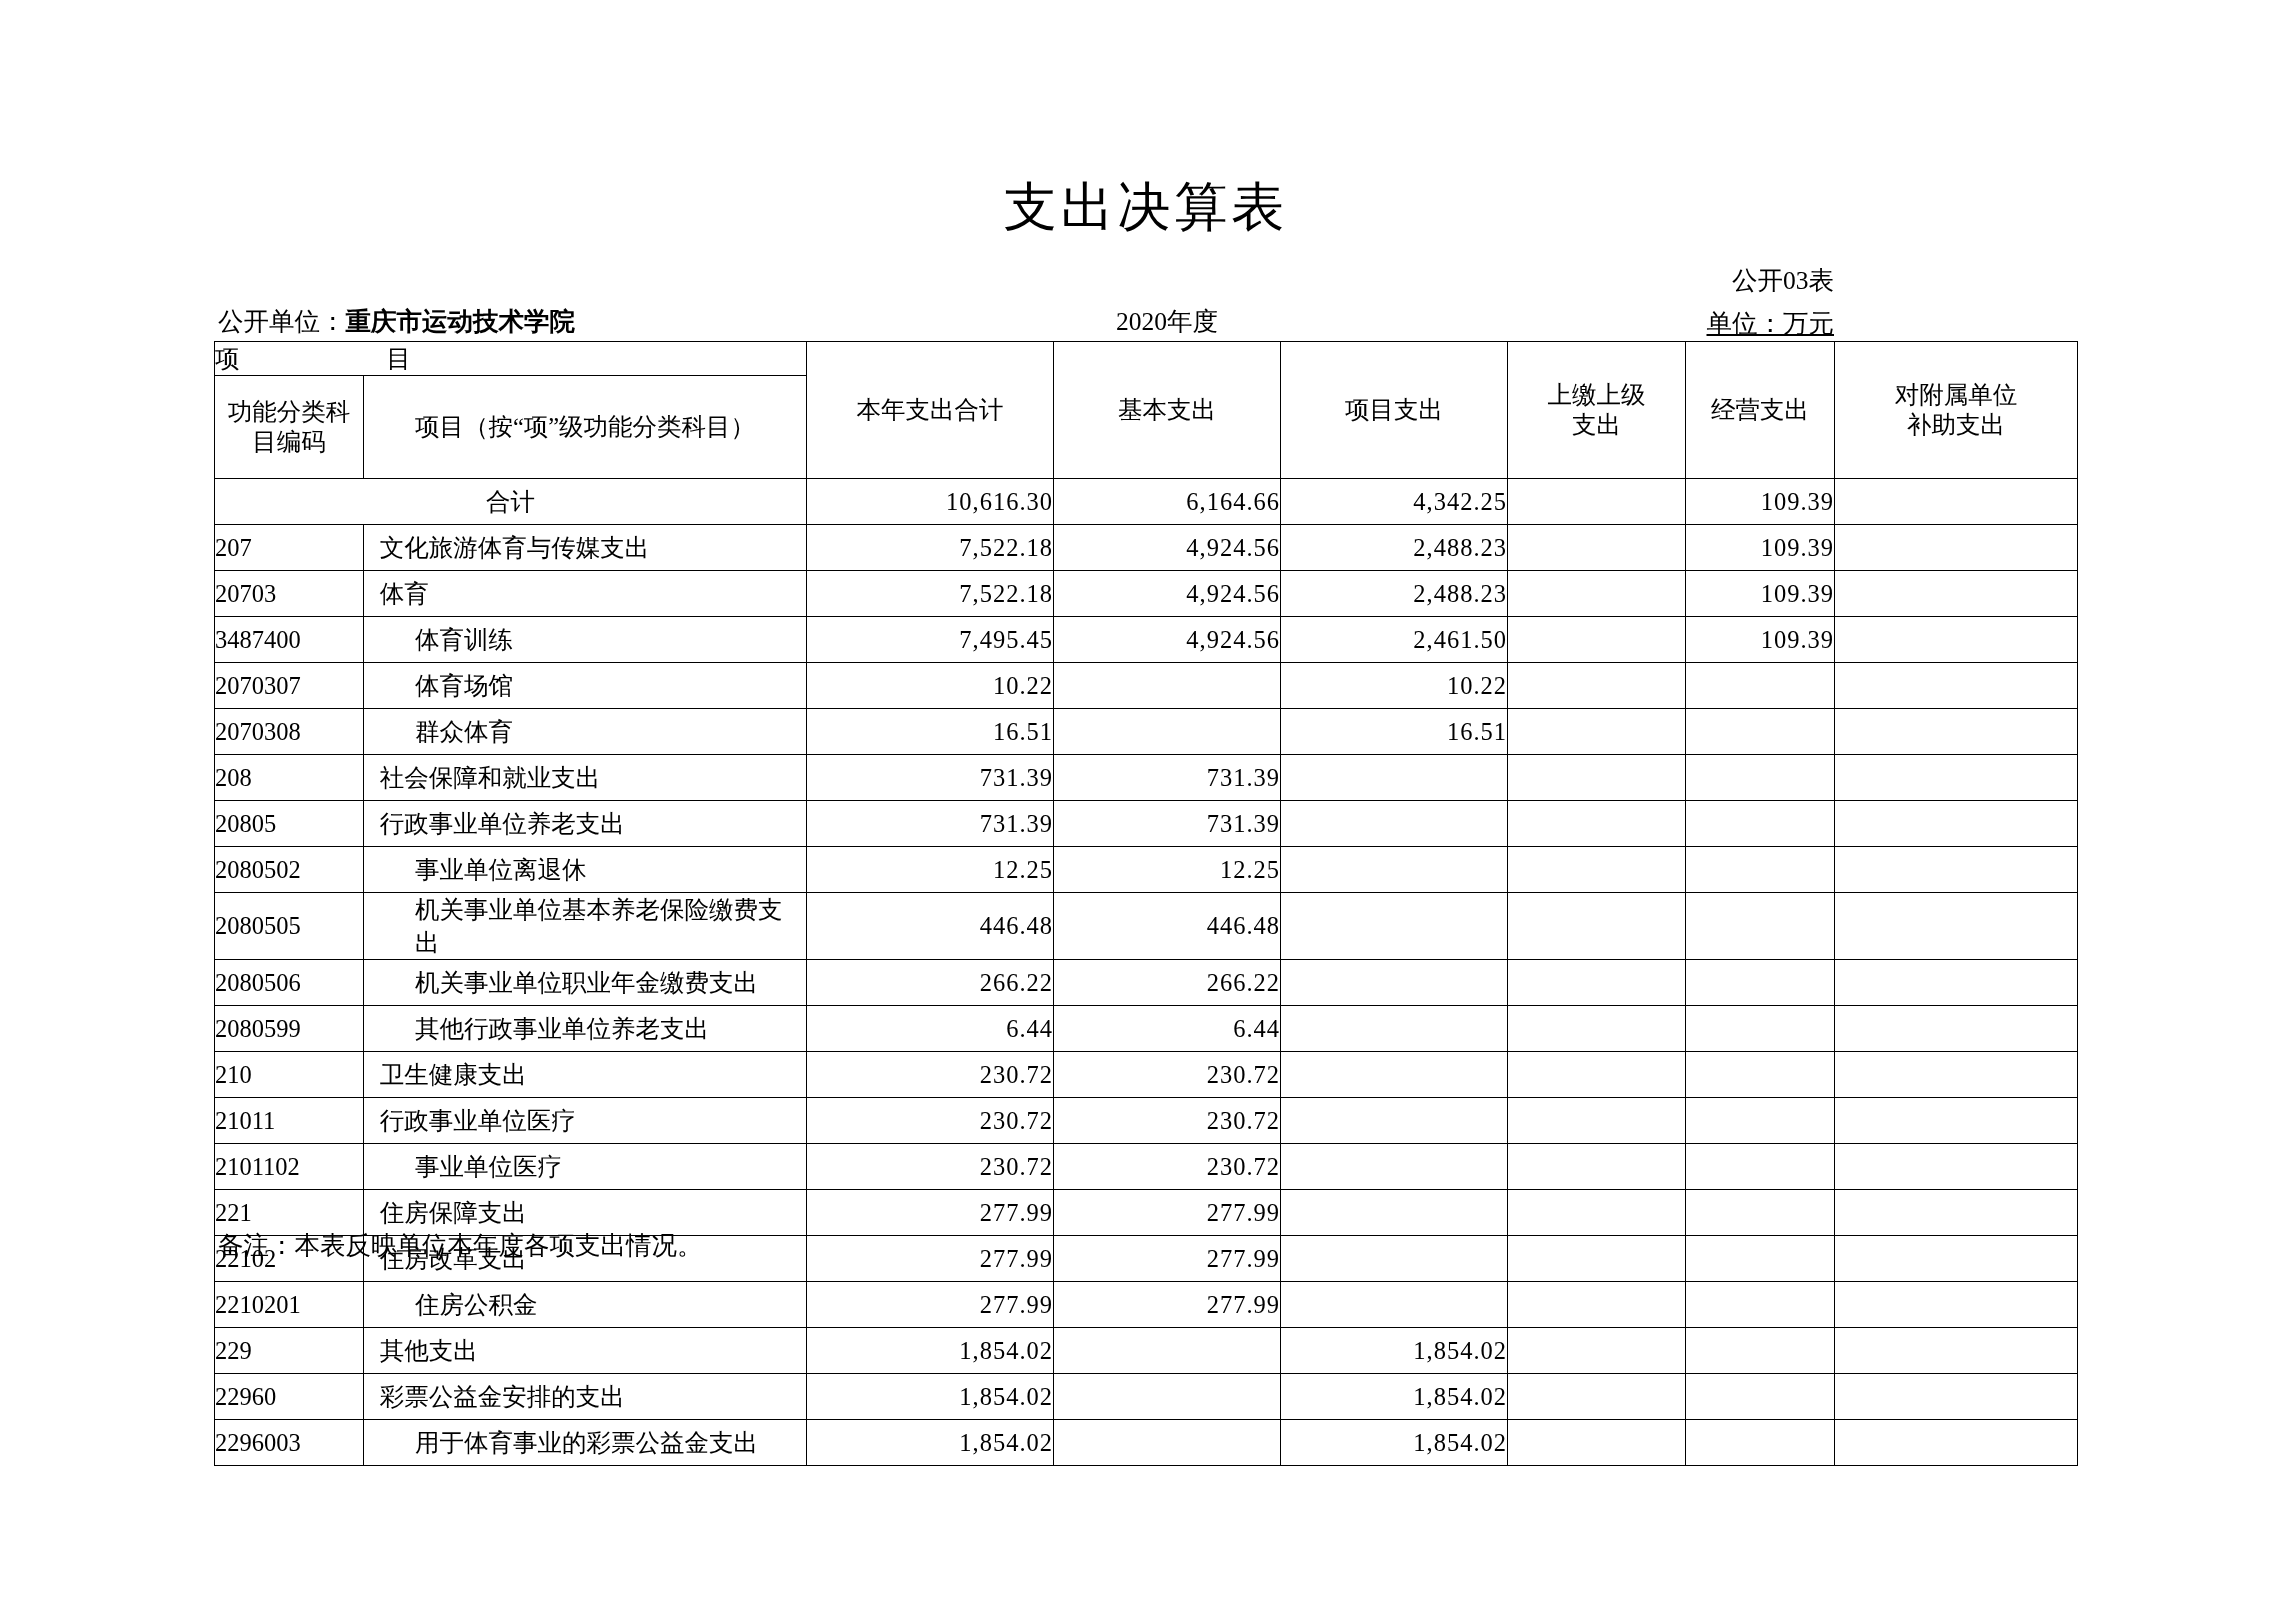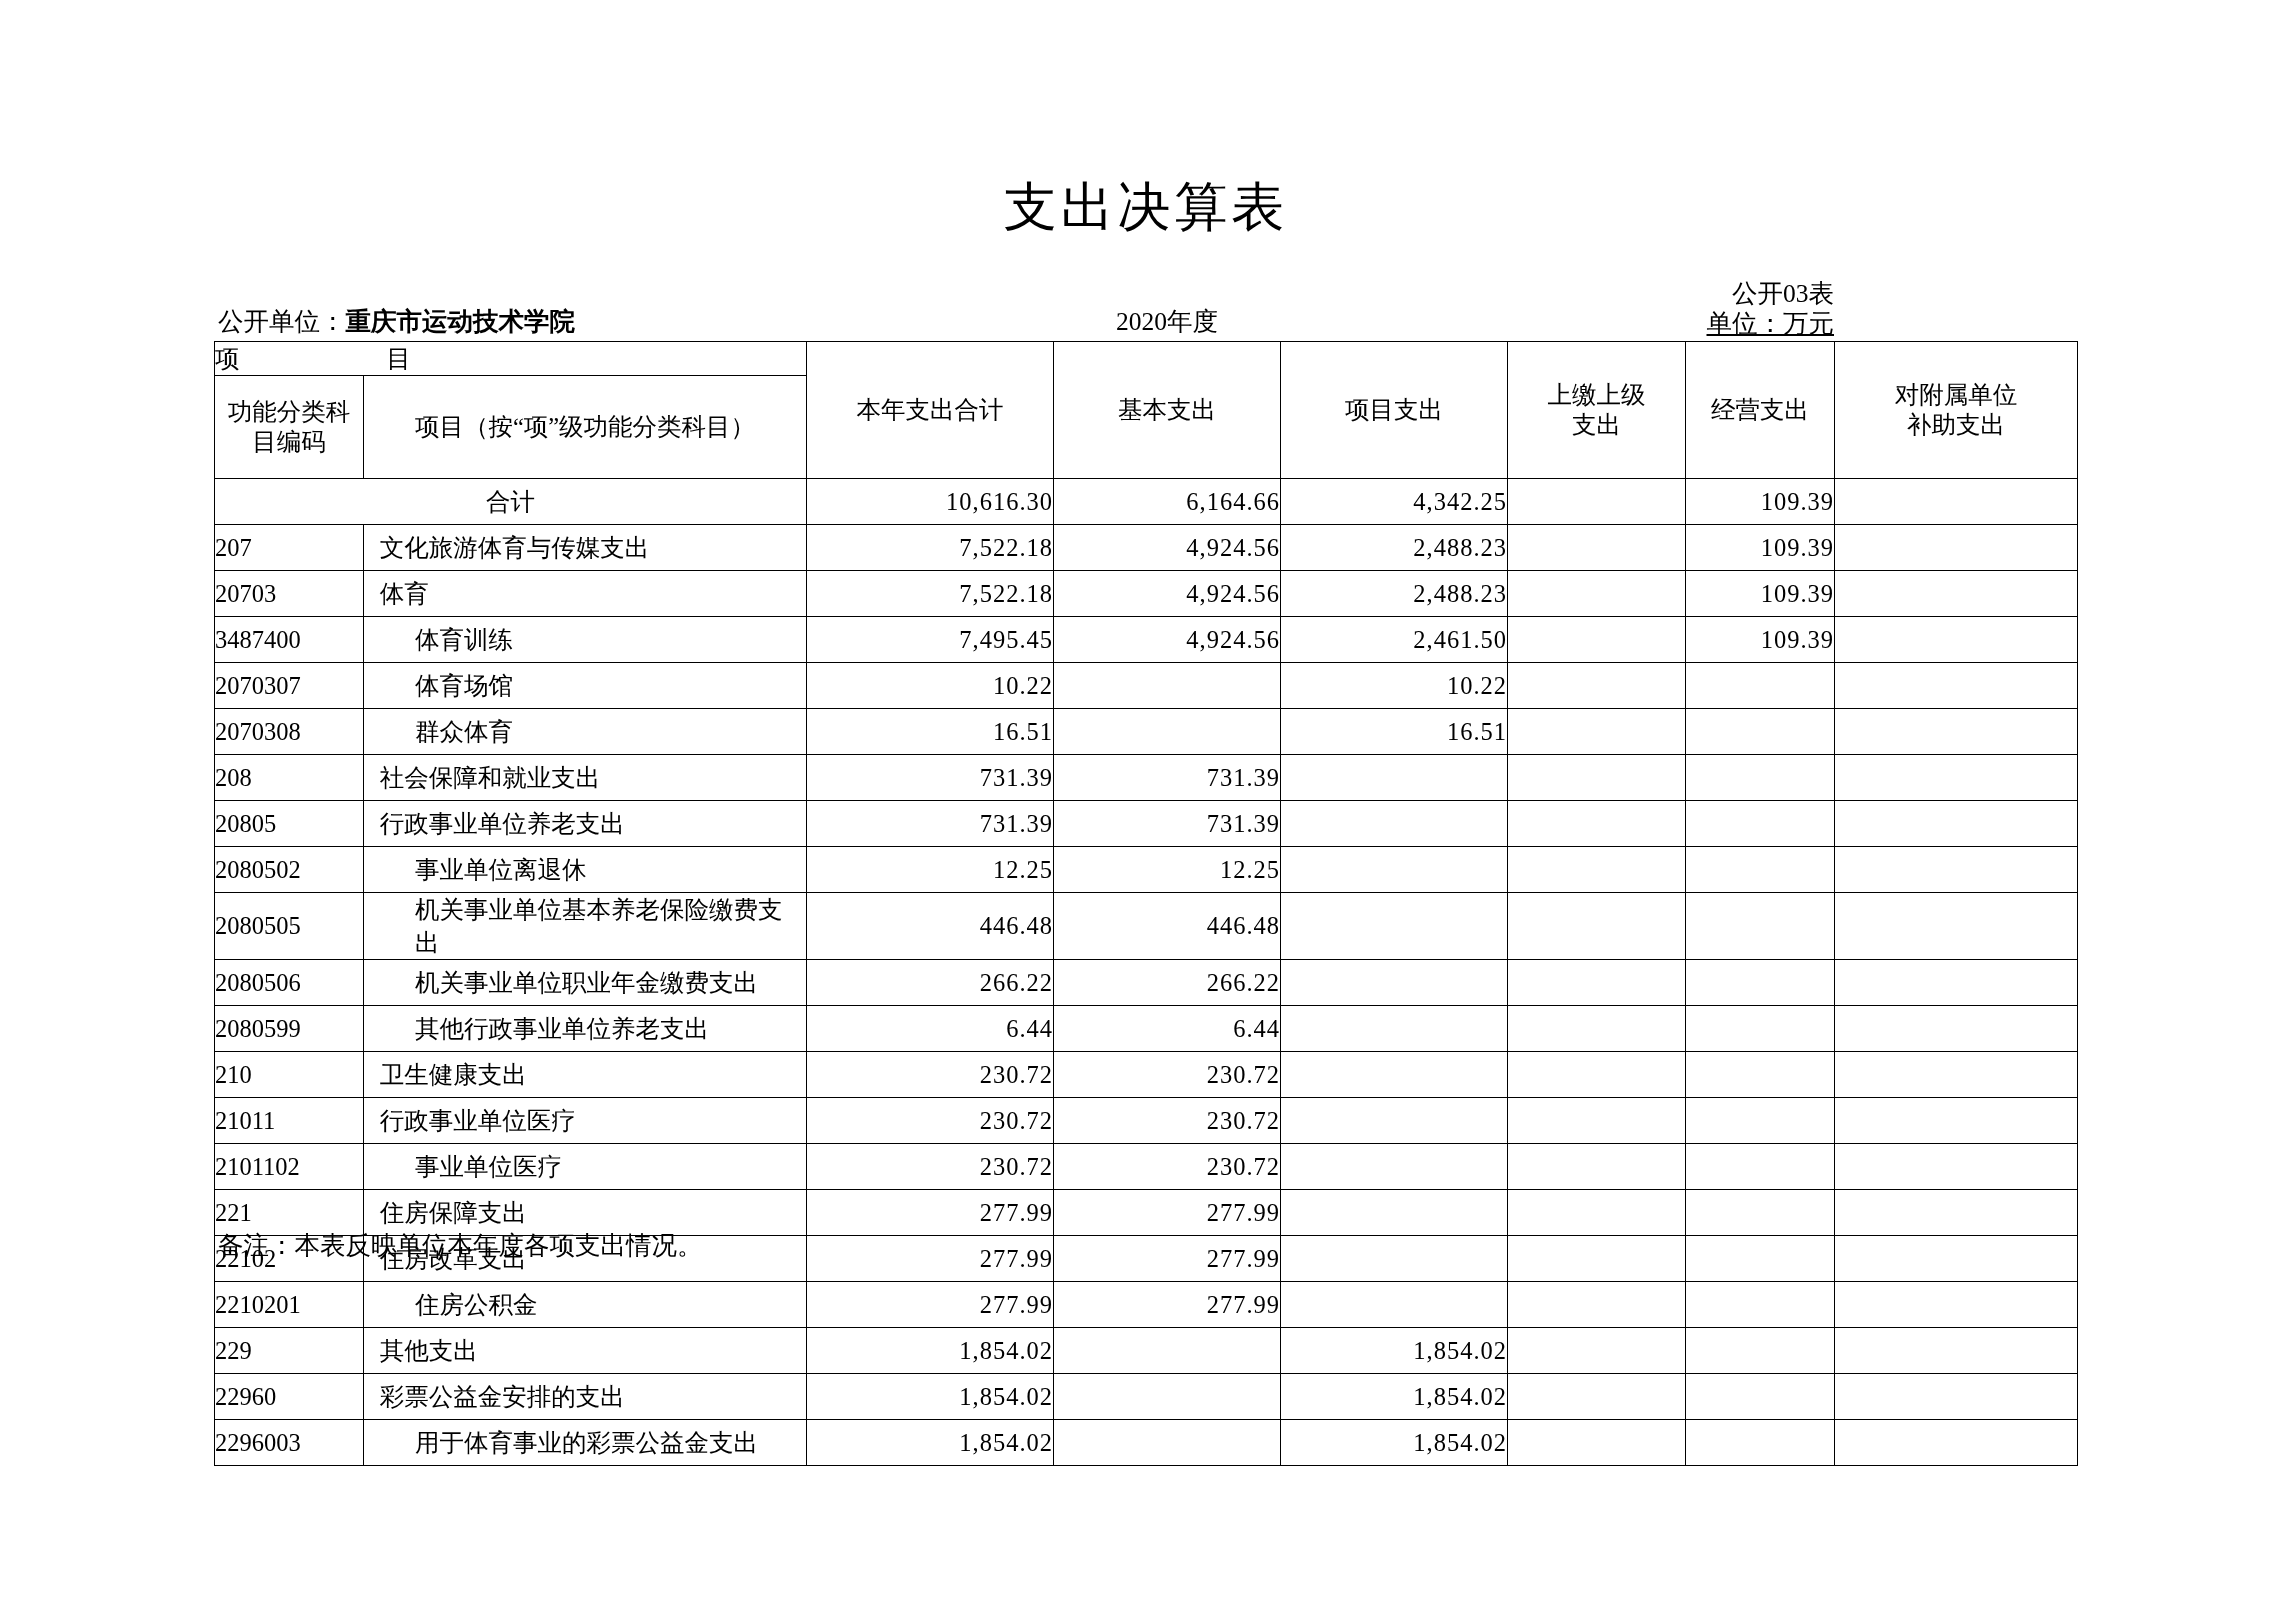--- a/index.html
+++ b/index.html
@@ -27,21 +27,21 @@
     top: 172px;
     width: 2292px;
     text-align: center;
     font-size: 53px;
     letter-spacing: 3.9px;
     font-family: "Liberation Serif", "DejaVu Serif", serif;
   }
   .form-code {
     position: absolute;
     right: 214px;
-    top: 276px;
+    top: 263px;
     font-size: 25.5px;
     white-space: nowrap;
   }
   .unit-note {
     position: absolute;
     right: 214px;
     top: 306px;
     font-size: 25.5px;
     white-space: nowrap;
     text-decoration: underline;

